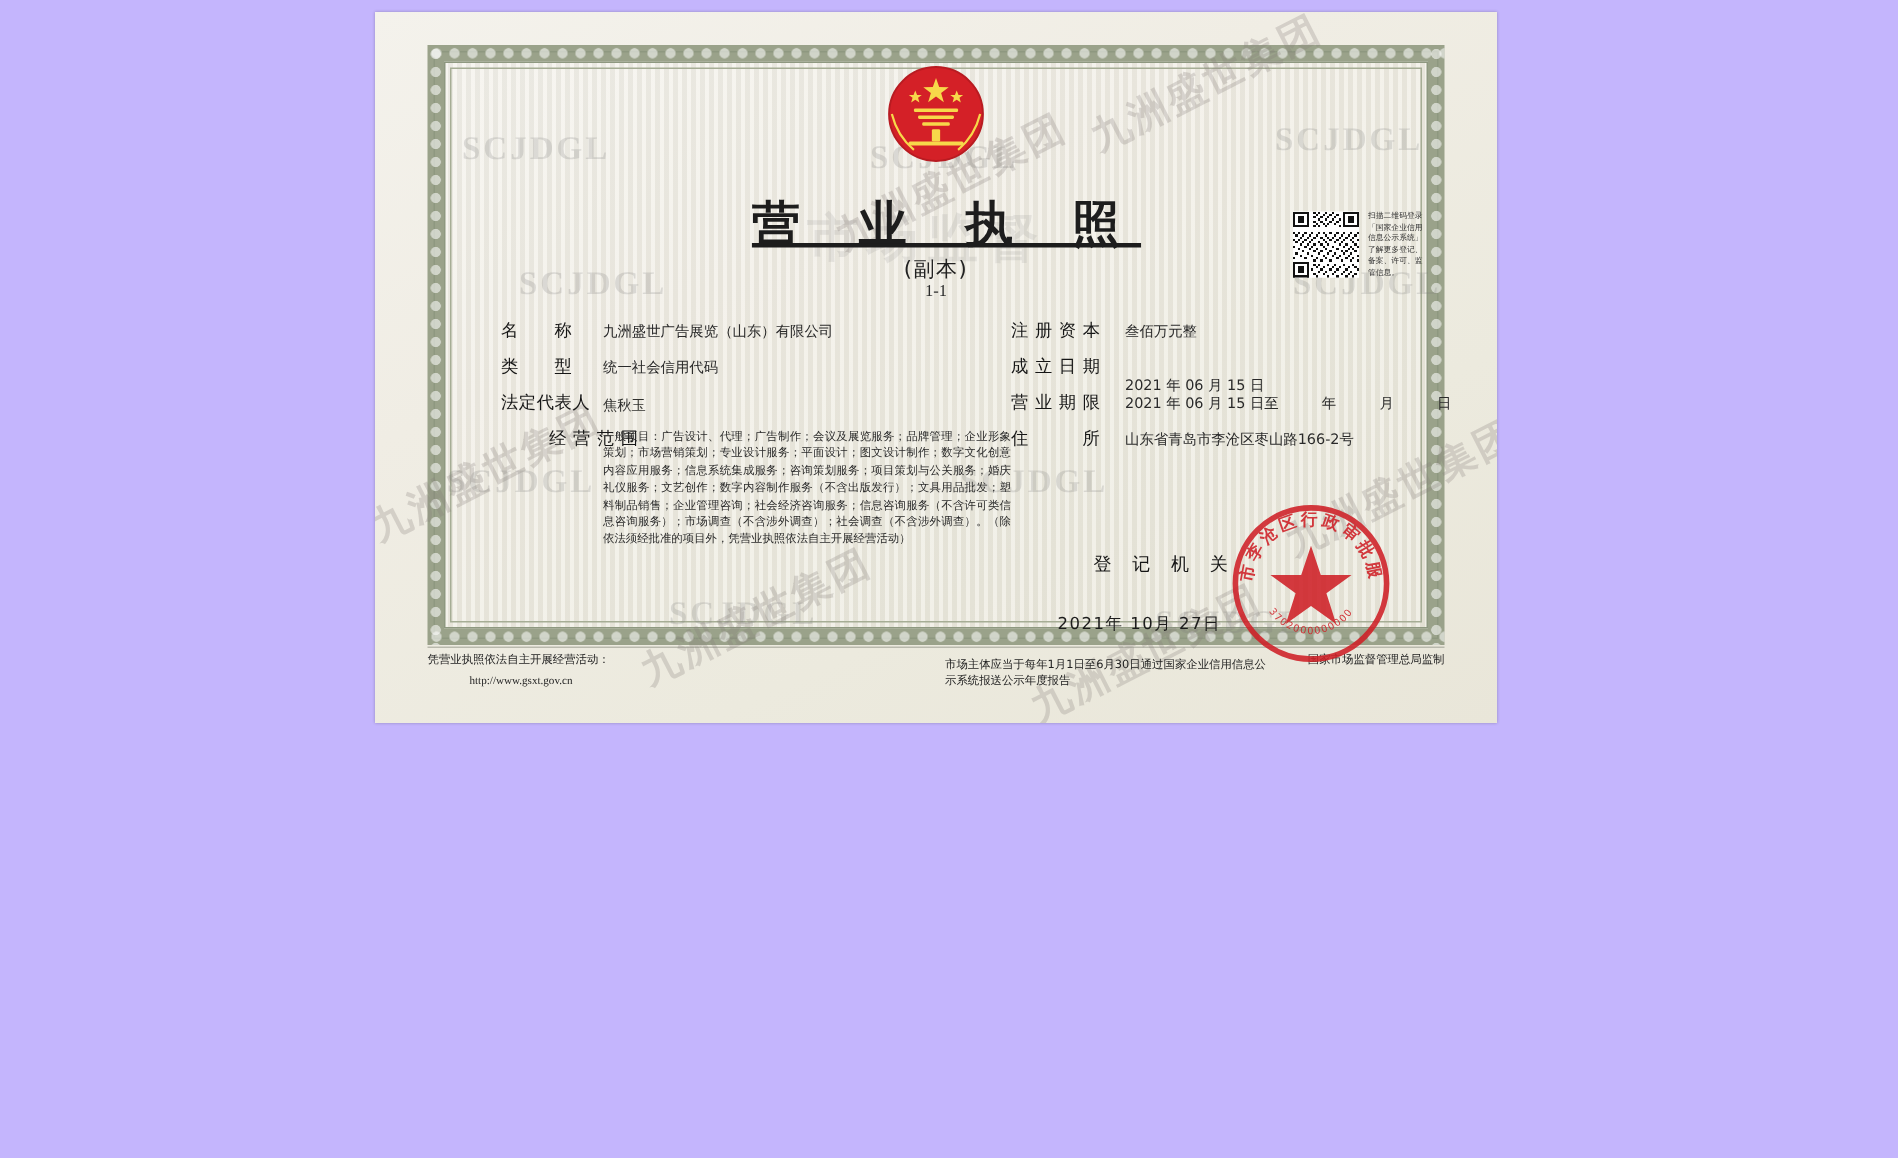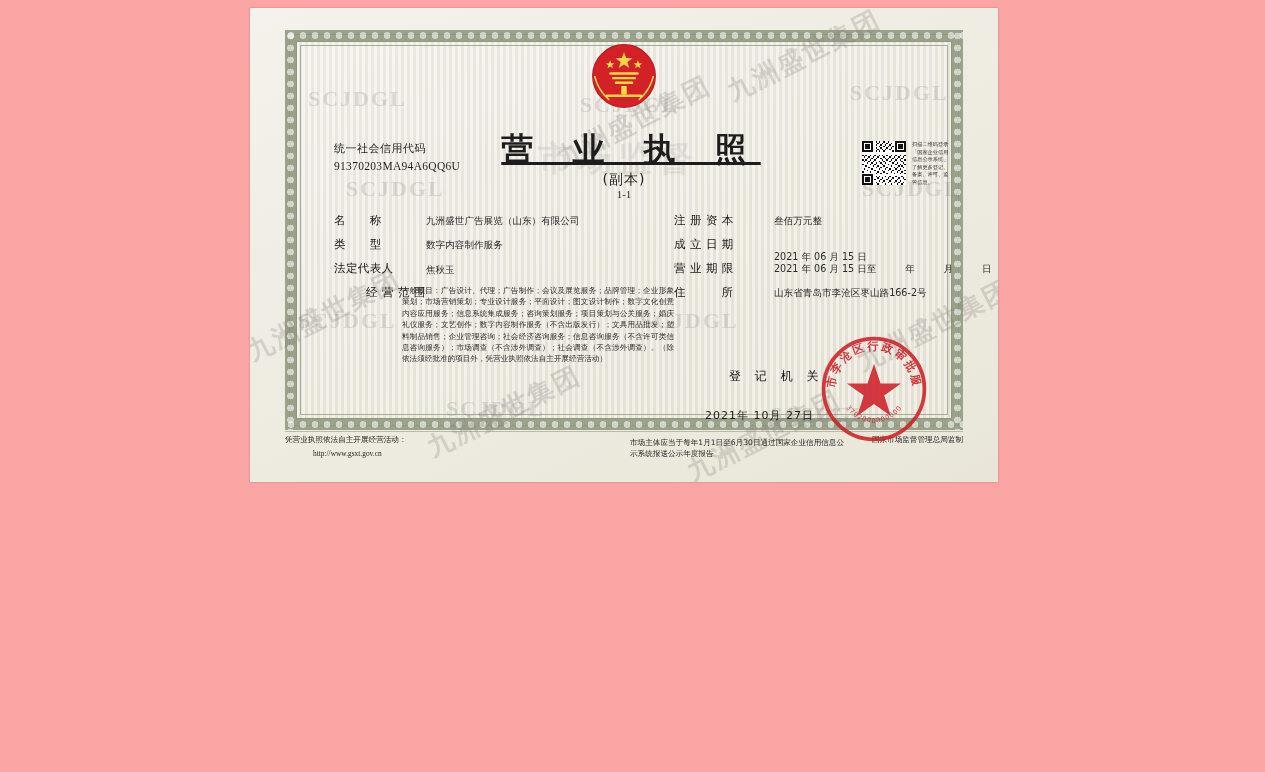--- a/index.html
+++ b/index.html
@@ -11,21 +11,21 @@
     width: 1265px;
     height: 772px;
     font-family: "Liberation Sans", sans-serif;
     overflow: hidden;
   }
 
   #page {
     position: relative;
     width: 1265px;
     height: 772px;
-    background: #fca5a5;
+    background: #c4b5fd;
   }
 
   
   .license {
     position: absolute;
     left: 250px;
     top: 8px;
     width: 748px;
     height: 474px;
     background: linear-gradient(155deg, #f4f2ec 0%, #f0ede4 35%, #eceade 70%, #e9e6d9 100%);
@@ -241,21 +241,21 @@
     color: #2a2a2a;
     white-space: nowrap;
   }
   .value.handwrite {
     font-family: "DejaVu Sans", sans-serif;
     font-size: 9.5px;
     color: #30302e;
   }
 
   .f-label { position: absolute; }
-  .f-value { position: absolute; padding-left: 24px; }
+  .f-value { position: absolute; }
 
   
   .scope-text {
     position: absolute;
     left: 152px;
     top: 72px;
     width: 272px;
     font-family: "DejaVu Sans", sans-serif;
     font-size: 7.6px;
     line-height: 1.5;
@@ -383,24 +383,20 @@
       <g stroke="#f7d84a" stroke-width="1.6" fill="none">
         <path d="M18 50 q4 16 16 26"></path>
         <path d="M82 50 q-4 16 -16 26"></path>
       </g>
     </svg>
 
     <div class="title">营 业 执 照</div>
     <div class="subtitle">(副本)</div>
     <div class="serial">1-1</div>
 
-    <div class="code-block">
-      <div class="code-label">统一社会信用代码</div>
-      <div class="code-value">91370203MA94A6QQ6U</div>
-    </div>
 
     <svg class="qr" viewBox="0 0 29 29" shape-rendering="crispEdges">
       <rect width="29" height="29" fill="#ffffff"></rect>
       <g fill="#111">
         <rect x="0" y="0" width="7" height="1"></rect>
           <rect x="0" y="6" width="7" height="1"></rect>
         <rect x="0" y="0" width="1" height="7"></rect>
           <rect x="6" y="0" width="1" height="7"></rect>
         <rect x="2" y="2" width="3" height="3"></rect>
         <rect x="22" y="0" width="7" height="1"></rect>
@@ -587,21 +583,21 @@
 了解更多登记、
 备案、许可、监
 管信息。</div>
 
     <div class="fields">
 
       <div class="f-label label" style="left:84px;  top:0px;">名　　称</div>
       <div class="f-value value" style="left:152px; top:2px;">九洲盛世广告展览（山东）有限公司</div>
 
       <div class="f-label label" style="left:84px;  top:24px;">类　　型</div>
-      <div class="f-value value" style="left:152px; top:26px;">数字内容制作服务</div>
+      <div class="f-value value" style="left:152px; top:26px;">统一社会信用代码</div>
 
       <div class="f-label label" style="left:84px;  top:48px;">法定代表人</div>
       <div class="f-value value handwrite" style="left:152px; top:51px;">焦秋玉</div>
 
       <div class="f-label label" style="left:84px;  top:72px;margin-left:32px;">经 营 范 围</div>
       <div class="scope-text">一般项目：广告设计、代理；广告制作；会议及展览服务；品牌管理；企业形象策划；市场营销策划；专业设计服务；平面设计；图文设计制作；数字文化创意内容应用服务；信息系统集成服务；咨询策划服务；项目策划与公关服务；婚庆礼仪服务；文艺创作；数字内容制作服务（不含出版发行）；文具用品批发；塑料制品销售；企业管理咨询；社会经济咨询服务；信息咨询服务（不含许可类信息咨询服务）；市场调查（不含涉外调查）；社会调查（不含涉外调查）。（除依法须经批准的项目外，凭营业执照依法自主开展经营活动）</div>
 
       <div class="f-label label" style="left:424px; top:0px;">注 册 资 本</div>
       <div class="f-value value" style="left:500px; top:2px;">叁佰万元整</div>
 

